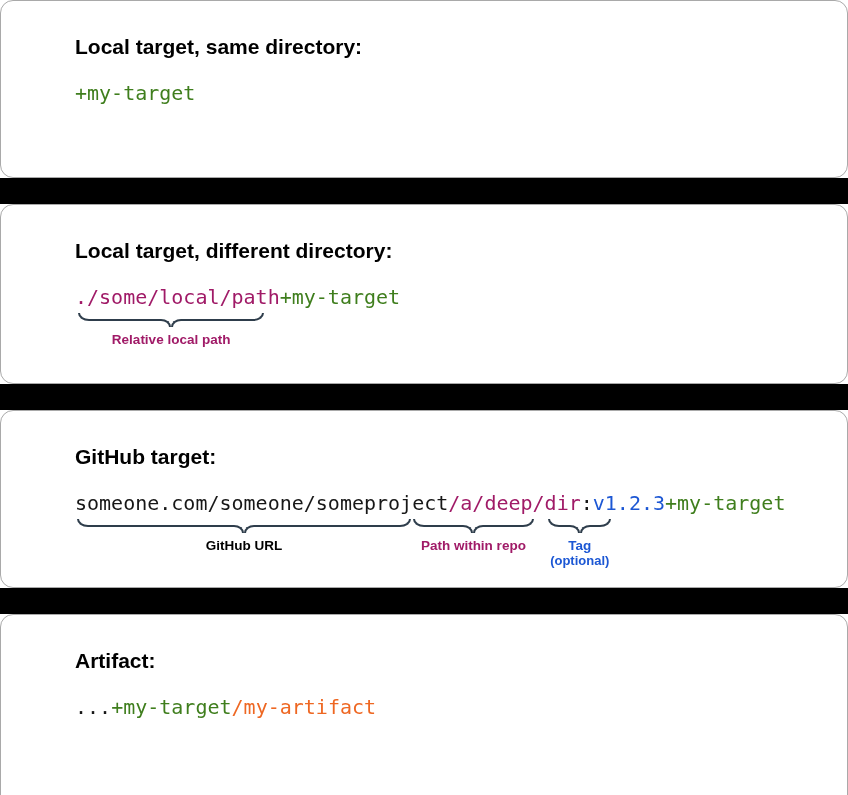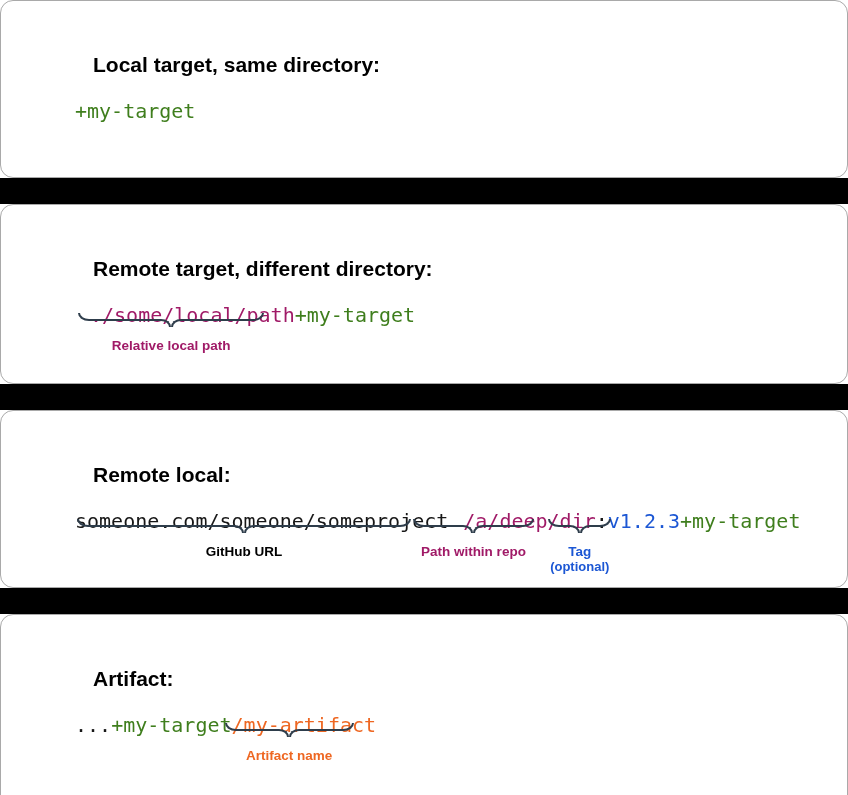--- a/index.html
+++ b/index.html
@@ -23,37 +23,37 @@
     padding: 34px 16px 0 74px;
     height: 178px;
   }
   .card.h180 { height: 180px; }
   .card.h181 { height: 203px; }
   .divider {
     height: 26px;
     background: var(--divider, #000);
   }
   .card h2 {
-    margin: 18px;
+    margin: 0;
     font-size: 21px;
     line-height: 24px;
     font-weight: 700;
     color: var(--heading-text, #000);
   }
   .code {
     margin-top: 22px;
     font-family: "DejaVu Sans Mono", monospace;
     font-size: 20px;
     line-height: 24px;
     white-space: pre;
     color: var(--code-default, #111);
   }
   .c-def    { color: var(--code-default, #111111); }
   .c-green  { color: var(--target-green, #3f7e1d); }
-  .c-purple { color: var(--path-purple, #a01a67); margin-left: 15px; }
+  .c-purple { color: var(--path-purple, #a01a67); }
   .c-blue   { color: var(--tag-blue, #1c57d4); }
   .c-orange { color: var(--artifact-orange, #ee6722); margin-top: 11px; }
 
   
   .annos {
     position: absolute;
     left: 75px;
     top: 108px;
     right: 0;
     height: 60px;
@@ -86,21 +86,21 @@
     border-right: 2.5px solid var(--brace, #2e3d4b);
     border-top-right-radius: 10px 8px;
   }
   .b-mr {
     width: 10px; height: 8.5px; margin-top: 5.5px;
     border-top: 2.5px solid var(--brace, #2e3d4b);
     border-left: 2.5px solid var(--brace, #2e3d4b);
     border-top-left-radius: 10px 8px;
   }
   .anno-label {
-    margin-top: 11px;
+    margin-top: 5px;
     font-family: "Liberation Sans", sans-serif;
     font-size: 13.5px;
     line-height: 15px;
     font-weight: 700;
     white-space: nowrap;
   }
   .anno-sublabel {
     font-family: "Liberation Sans", sans-serif;
     font-size: 13px;
     line-height: 15px;
@@ -118,39 +118,39 @@
 <div class="stack">
 
   <section class="card">
     <h2>Local target, same directory:</h2>
     <div class="code"><span class="c-green">+my-target</span></div>
   </section>
 
   <div class="divider"></div>
 
   <section class="card h180">
-    <h2>Remote target, different directory:</h2>
+    <h2>Local target, different directory:</h2>
     <div class="code"><span class="c-purple">./some/local/path</span><span class="c-green">+my-target</span></div>
     <div class="annos">
       <div class="anno" style="left:0.2ch; width:16.6ch;">
         <div class="brace">
             <span class="b-el"></span>
             <span class="b-ml"></span>
             <span class="b-mr"></span>
             <span class="b-er"></span>
           </div>
         <div class="anno-label lbl-purple">Relative local path</div>
       </div>
     </div>
   </section>
 
   <div class="divider"></div>
 
   <section class="card">
-    <h2>Remote local:</h2>
+    <h2>GitHub target:</h2>
     <div class="code"><span class="c-def">someone.com/someone/someproject</span><span class="c-purple">/a/deep/dir</span><span class="c-def">:</span><span class="c-blue">v1.2.3</span><span class="c-green">+my-target</span></div>
     <div class="annos">
       <div class="anno" style="left:0.1ch; width:29.8ch;">
         <div class="brace">
             <span class="b-el"></span>
             <span class="b-ml"></span>
             <span class="b-mr"></span>
             <span class="b-er"></span>
           </div>
         <div class="anno-label lbl-black">GitHub URL</div>
@@ -175,26 +175,15 @@
         <div class="anno-sublabel lbl-blue">(optional)</div>
       </div>
     </div>
   </section>
 
   <div class="divider"></div>
 
   <section class="card h181">
     <h2>Artifact:</h2>
     <div class="code"><span class="c-def">...</span><span class="c-green">+my-target</span><span class="c-orange">/my-artifact</span></div>
-    <div class="annos">
-      <div class="anno" style="left:13.3ch; width:11.5ch;">
-        <div class="brace">
-            <span class="b-el"></span>
-            <span class="b-ml"></span>
-            <span class="b-mr"></span>
-            <span class="b-er"></span>
-          </div>
-        <div class="anno-label lbl-orange">Artifact name</div>
-      </div>
-    </div>
   </section>
 
 </div>
 
 </body></html>

